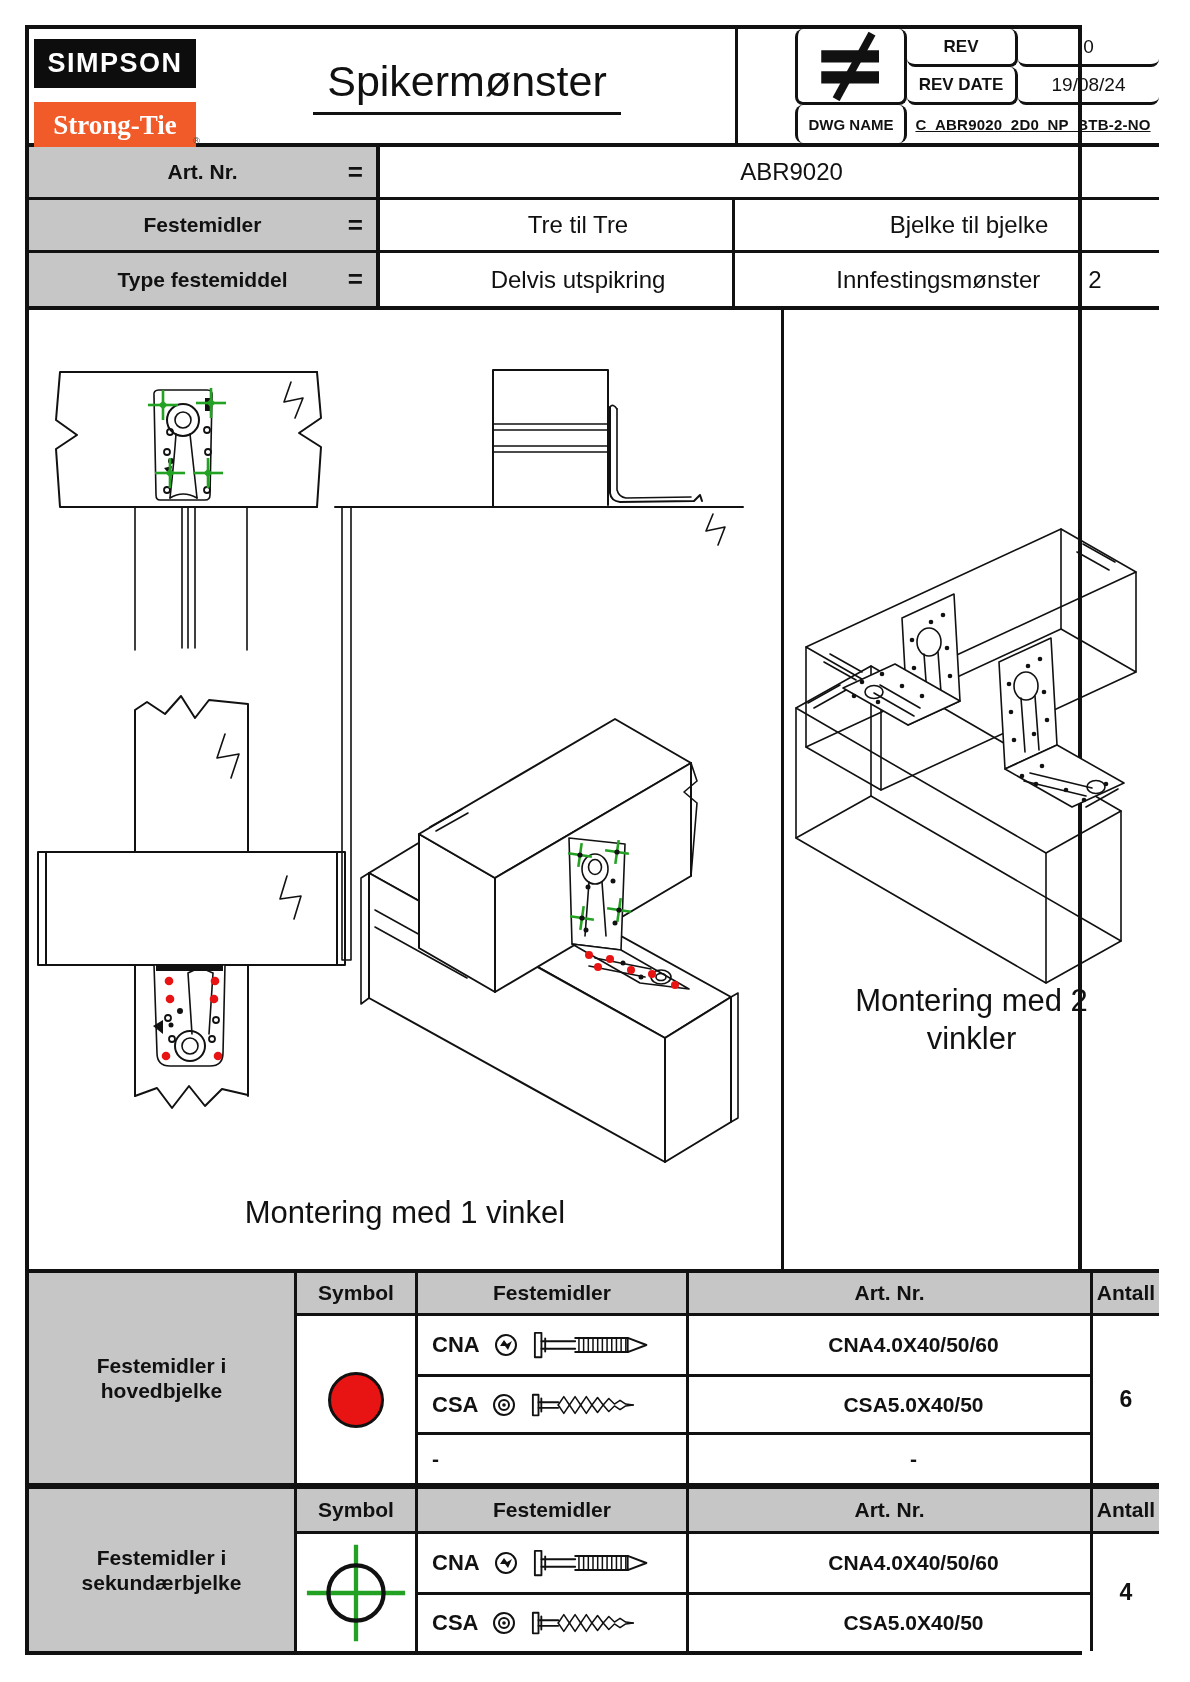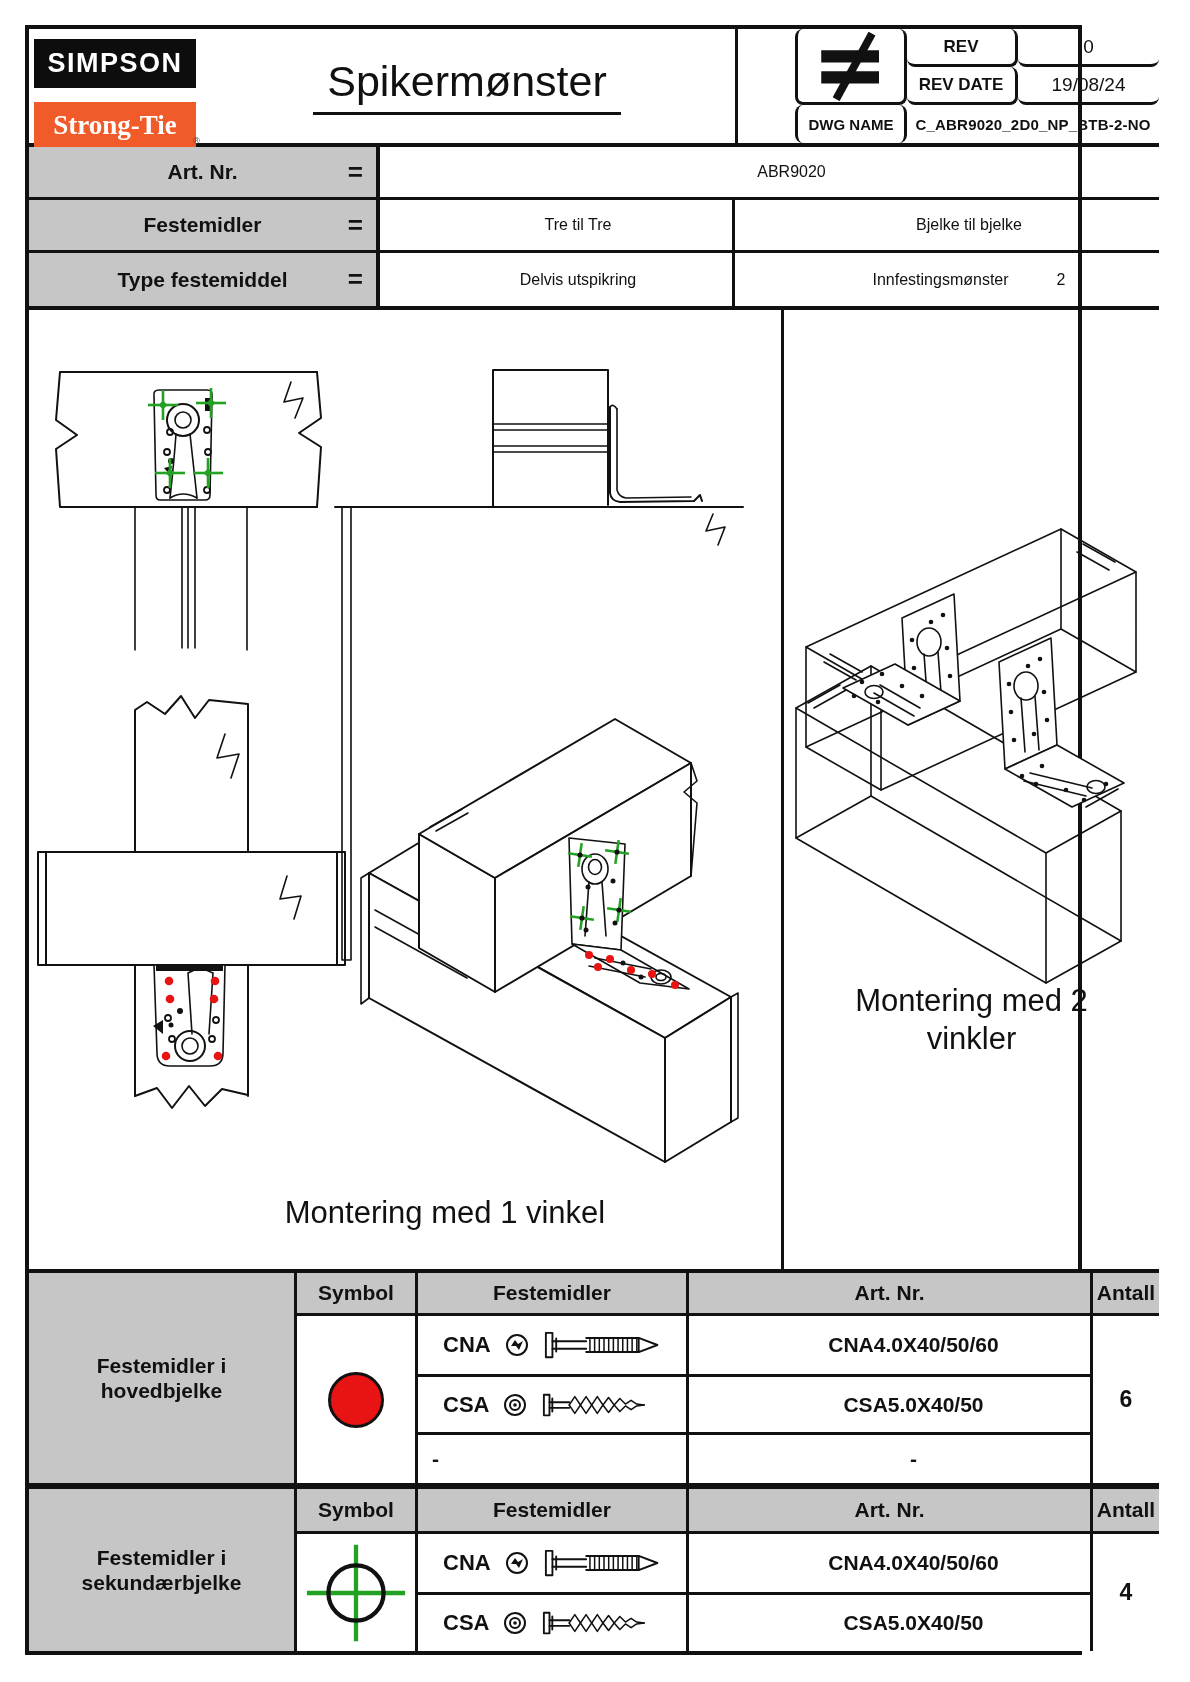--- a/index.html
+++ b/index.html
@@ -26,38 +26,38 @@
   .title-wrap .t{font-size:43px;padding:0 14px 6px 14px;border-bottom:3px solid var(--ink);}
   .revblock{position:absolute;left:706px;top:0;width:424px;height:114px;border-left:3px solid var(--ink);
     display:grid;grid-template-columns:57px 112px 111px 141px;grid-template-rows:38px 38px 38px;}
   .revblock>div{display:flex;align-items:center;justify-content:center;border-radius:8px;}
   .neq-cell{grid-column:2;grid-row:1/3;border-left:3px solid var(--ink);border-right:3px solid var(--ink);border-bottom:3px solid var(--ink);}
   .rev-l{grid-column:3;grid-row:1;border-right:3px solid var(--ink);border-bottom:3px solid var(--ink);font-weight:bold;font-size:17px;}
   .rev-v{grid-column:4;grid-row:1;border-bottom:3px solid var(--ink);font-size:19px;}
   .date-l{grid-column:3;grid-row:2;border-right:3px solid var(--ink);border-bottom:3px solid var(--ink);font-weight:bold;font-size:17px;}
   .date-v{grid-column:4;grid-row:2;border-bottom:3px solid var(--ink);font-size:19px;}
   .dwg-l{grid-column:2;grid-row:3;border-left:3px solid var(--ink);border-right:3px solid var(--ink);font-weight:bold;font-size:15px;}
-  .dwg-v{grid-column:3/5;grid-row:3;font-weight:bold;font-size:15px;letter-spacing:0.2px;}
+  .dwg-v{grid-column:3/5;grid-row:3;font-weight:bold;font-size:15px;letter-spacing:0.2px;text-decoration:underline;}
 
   
   .info{position:absolute;left:0;top:118px;width:1130px;height:163px;border-bottom:4px solid var(--ink);}
   .irow{position:relative;height:53px;border-bottom:3px solid var(--ink);display:flex;}
   .irow:last-child{border-bottom:none;}
   .ilabel{position:relative;width:351px;background:var(--gray);border-right:4px solid var(--ink);
     display:flex;align-items:center;justify-content:center;font-weight:bold;font-size:21px;}
   .ilabel .eq{position:absolute;right:13px;font-size:26px;font-weight:bold;}
-  .ival{flex:1;display:flex;align-items:center;justify-content:center;font-size:16px;padding-left:44px;}
+  .ival{flex:1;display:flex;align-items:center;justify-content:center;font-size:24px;padding-left:44px;}
   .ival.split-l{flex:none;width:355px;border-right:3px solid var(--ink);}
   .ival .num-gap{margin-left:48px;}
 
   
   .draw{position:absolute;left:0;top:281px;width:1130px;height:963px;border-bottom:4px solid var(--ink);}
   .vdivider{position:absolute;left:752px;top:0;width:3px;height:959px;background:var(--ink);}
   .cap{position:absolute;text-align:center;font-size:31px;line-height:38px;}
-  .cap.left{left:0;top:884px;width:752px;margin-left:40px;}
+  .cap.left{left:0;top:884px;width:752px;}
   .cap.right{left:755px;top:672px;width:375px;}
   svg .ln{fill:none;stroke:var(--ink);stroke-width:2;stroke-linejoin:round;stroke-linecap:round;}
   svg .ln15{fill:none;stroke:var(--ink);stroke-width:1.6;stroke-linejoin:round;stroke-linecap:round;}
   svg .fw{fill:#fff;stroke:var(--ink);stroke-width:2;stroke-linejoin:round;}
   svg .fw15{fill:#fff;stroke:var(--ink);stroke-width:1.6;stroke-linejoin:round;}
   svg .hole{fill:none;stroke:var(--ink);stroke-width:1.8;}
   svg .dotr{fill:var(--red);stroke:none;}
   svg .dotk{fill:var(--ink);stroke:none;}
   svg .gc line{stroke:var(--green);stroke-width:2.6;}
   svg .gc rect{fill:var(--green);}
@@ -65,21 +65,21 @@
   
   .ftable{position:absolute;left:0;width:1130px;background:var(--ink);display:grid;gap:3px;
     grid-template-columns:265px 118px 268px 401px 66px;}
   .t1{top:1244px;height:210px;grid-template-rows:40px 58px 55px 48px;}
   .tdiv{position:absolute;left:0;top:1454px;width:1130px;height:6px;background:var(--ink);}
   .t2{top:1460px;height:162px;grid-template-rows:42px 58px 56px;}
   .cell{background:#fff;display:flex;align-items:center;justify-content:center;}
   .cell.gray{background:var(--gray);font-weight:bold;font-size:21px;}
   .cell.group{flex-direction:column;line-height:25px;}
   .cell.fast{justify-content:flex-start;padding-left:14px;gap:13px;}
-  .code{font-weight:bold;font-size:22px;margin-left:11px;}
+  .code{font-weight:bold;font-size:22px;}
   .artnr{font-weight:bold;font-size:21px;padding-left:48px;}
   .antall{font-weight:bold;font-size:23px;}
   .dash-left{justify-content:flex-start;padding-left:14px;font-weight:bold;font-size:21px;}
   .red-dot{width:56px;height:56px;border-radius:50%;background:var(--red);border:3px solid var(--ink);}
   .span-r24{grid-row:2/5;}
   .span-r23{grid-row:2/4;}
 </style>
 </head>
 <body>
 

